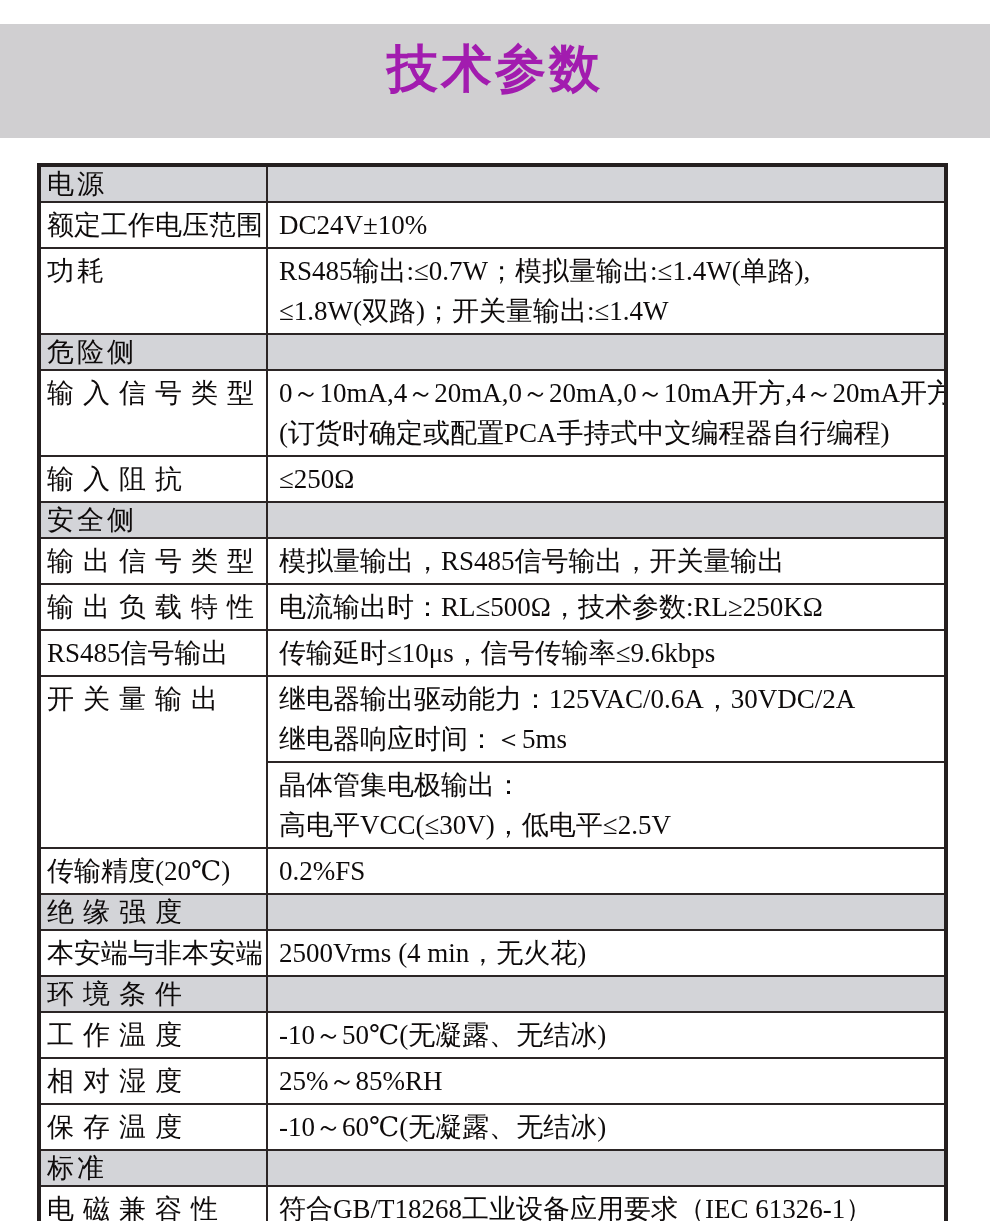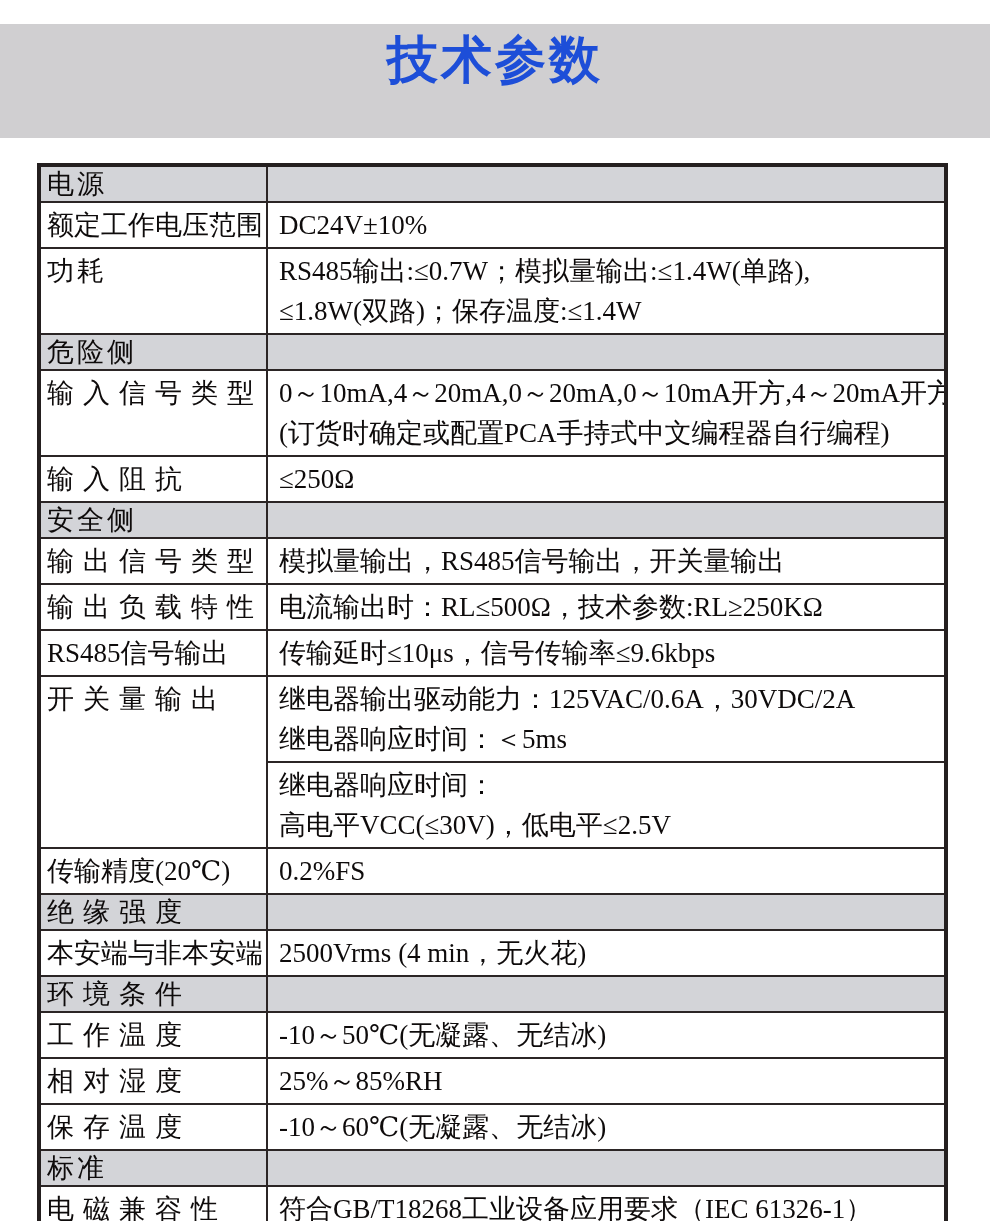--- a/index.html
+++ b/index.html
@@ -16,27 +16,27 @@
 
   
   .title-band {
     margin-top: 24px;
     height: 114px;
     background: #d0cfd1;
     text-align: center;
     overflow: hidden;
   }
   .title-cn {
-    margin: 8px;
+    margin: 17px;
     font-family: "DejaVu Sans", "Liberation Sans", sans-serif;
     font-weight: 700;
     font-size: 51px;
     line-height: 56px;
     letter-spacing: 3px;
-    color: #1d4ed8;
+    color: #a21caf;
   }
   .title-en {
     font-family: "DejaVu Sans", "Liberation Sans", sans-serif;
     font-size: 22px;
     line-height: 26px;
     color: #2e2c2c;
     letter-spacing: 0.5px;
   }
 
   
@@ -95,21 +95,21 @@
           <td class="val">
             <div class="vline">DC24V±10%</div>
           </td>
         </tr>
         <tr>
           <td class="lbl spread-slight">
             <div class="vline">功耗</div>
           </td>
           <td class="val">
             <div class="vline">RS485输出:≤0.7W；模拟量输出:≤1.4W(单路),</div>
-            <div class="vline">≤1.8W(双路)；保存温度:≤1.4W</div>
+            <div class="vline">≤1.8W(双路)；开关量输出:≤1.4W</div>
           </td>
         </tr>
         <tr class="section">
           <td class="lbl spread-slight">
             <div class="vline">危险侧</div>
           </td>
           <td class="val"></td>
         </tr>
         <tr>
           <td class="lbl spread-wide">
@@ -162,21 +162,21 @@
           <td class="lbl spread-wide" rowspan="2">
             <div class="vline">开关量输出</div>
           </td>
           <td class="val">
             <div class="vline">继电器输出驱动能力：125VAC/0.6A，30VDC/2A</div>
             <div class="vline">继电器响应时间：＜5ms</div>
           </td>
         </tr>
         <tr>
           <td class="val">
-            <div class="vline">继电器响应时间：</div>
+            <div class="vline">晶体管集电极输出：</div>
             <div class="vline">高电平VCC(≤30V)，低电平≤2.5V</div>
           </td>
         </tr>
         <tr>
           <td class="lbl">
             <div class="vline">传输精度(20℃)</div>
           </td>
           <td class="val">
             <div class="vline">0.2%FS</div>
           </td>

